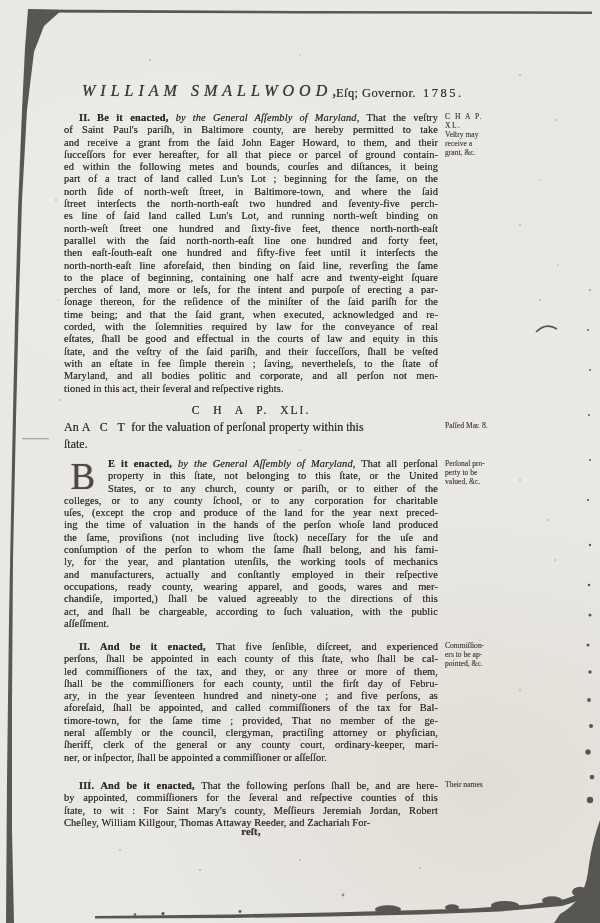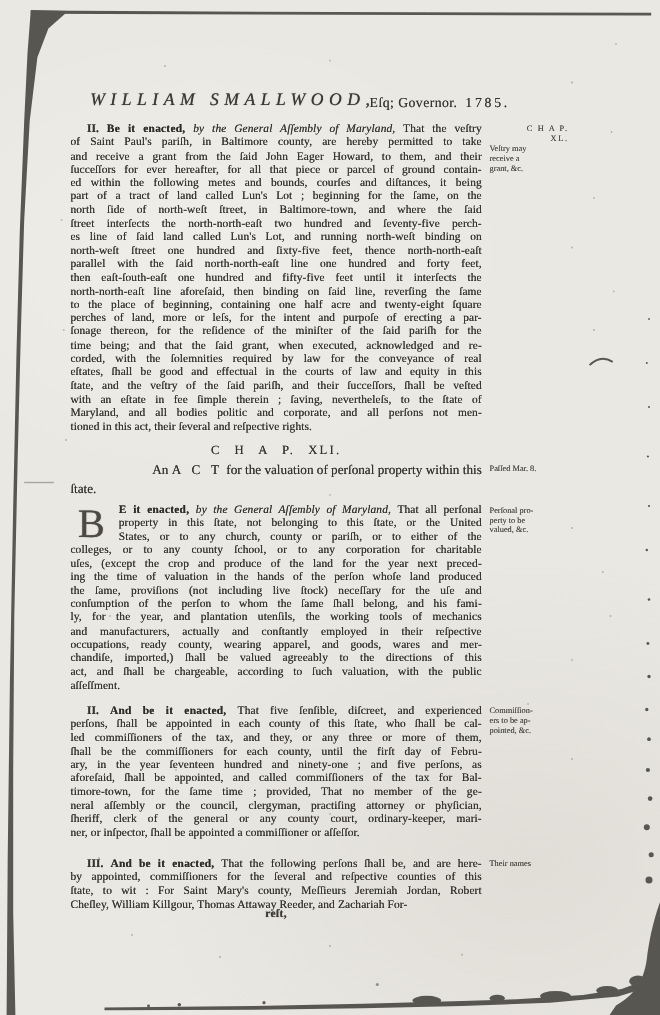--- a/index.html
+++ b/index.html
@@ -25,37 +25,37 @@
         text-shadow:0 0 .55px rgba(50,48,42,.85);letter-spacing:.1px;}
   .para .lead, .para .tl{text-align:justify;text-align-last:justify;}
   .para .lines .tl:last-child{text-align-last:left;}
   .lead .num{font-weight:bold;}
   .enact{font-weight:bold;letter-spacing:.2px;color:#2e2c27;}
   .it{font-style:italic;}
   .indent{text-indent:15px;}
   
   #chap-head{left:64px;top:404px;width:374px;text-align:center;font-size:11.5px;
              letter-spacing:2px;word-spacing:7px;text-shadow:0 0 .6px rgba(50,48,42,.8);}
-  #act-line1{left:64px;top:420px;width:374px;text-align:right;font-size:12px;
+  #act-line1{left:64px;top:420px;width:374px;text-align:left;font-size:12px;
              text-shadow:0 0 .6px rgba(50,48,42,.8);}
   #act-line1 .actsp{letter-spacing:3.5px;}
   #act-line2{left:64px;top:437px;width:374px;text-align:left;font-size:12px;
              text-shadow:0 0 .6px rgba(50,48,42,.8);}
   
   #para-be .lines .tl:nth-child(-n+2){margin-left:44px;}
   #para-be .lead{margin-left:44px;}
   #dropcap{
     position:absolute;left:-2px;top:1px;width:42px;height:38px;
     font-size:37px;line-height:36px;color:#4b4942;text-align:center;
     text-shadow:0 0 1px rgba(60,57,50,.7);
   }
   
   .mnote{left:445px;width:72px;font-size:7.6px;line-height:9px;color:#4c4a44;
          text-shadow:0 0 .5px rgba(70,67,60,.7);}
-  .mnote .c{text-align:right;letter-spacing:1.5px;}
+  .mnote .c{text-align:left;letter-spacing:1.5px;}
   
   #catchword{left:64px;top:826px;width:374px;text-align:center;font-size:10.5px;
              font-weight:bold;letter-spacing:.3px;color:#3a382f;
              text-shadow:0 0 .8px rgba(55,52,45,.8);}
   #edge-art{left:0;top:0;pointer-events:none;}
 </style>
 </head>
 <body>
 
 <div id="canvas">
@@ -90,21 +90,21 @@
         <div class="tl">then eaſt-ſouth-eaſt one hundred and fifty-five feet until it interſects the</div>
         <div class="tl">north-north-eaſt line aforeſaid, then binding on ſaid line, reverſing the ſame</div>
         <div class="tl">to the place of beginning, containing one half acre and twenty-eight ſquare</div>
         <div class="tl">perches of land, more or leſs, for the intent and purpoſe of erecting a par-</div>
         <div class="tl">ſonage thereon, for the reſidence of the miniſter of the ſaid pariſh for the</div>
         <div class="tl">time being; and that the ſaid grant, when executed, acknowledged and re-</div>
         <div class="tl">corded, with the ſolemnities required by law for the conveyance of real</div>
         <div class="tl">eſtates, ſhall be good and effectual in the courts of law and equity in this</div>
         <div class="tl">ſtate, and the veſtry of the ſaid pariſh, and their ſucceſſors, ſhall be veſted</div>
         <div class="tl">with an eſtate in fee ſimple therein ; ſaving, nevertheleſs, to the ſtate of</div>
-        <div class="tl">Maryland, and all bodies politic and corporate, and all perſons not men-</div>
+        <div class="tl">Maryland, and all bodies politic and corporate, and all perſon not men-</div>
         <div class="tl">tioned in this act, their ſeveral and reſpective rights.</div>
       </div>
   </div>
 
   <div class="abs" id="chap-head">C H A P.  XLI.</div>
   <div class="abs" id="act-line1"><span>An </span><span class="actsp">A C T</span><span> for the valuation of perſonal property within this</span></div>
   <div class="abs" id="act-line2">ſtate.</div>
 
   <div class="abs mnote" style="top:421px">Paſſed Mar. 8.</div>
 

